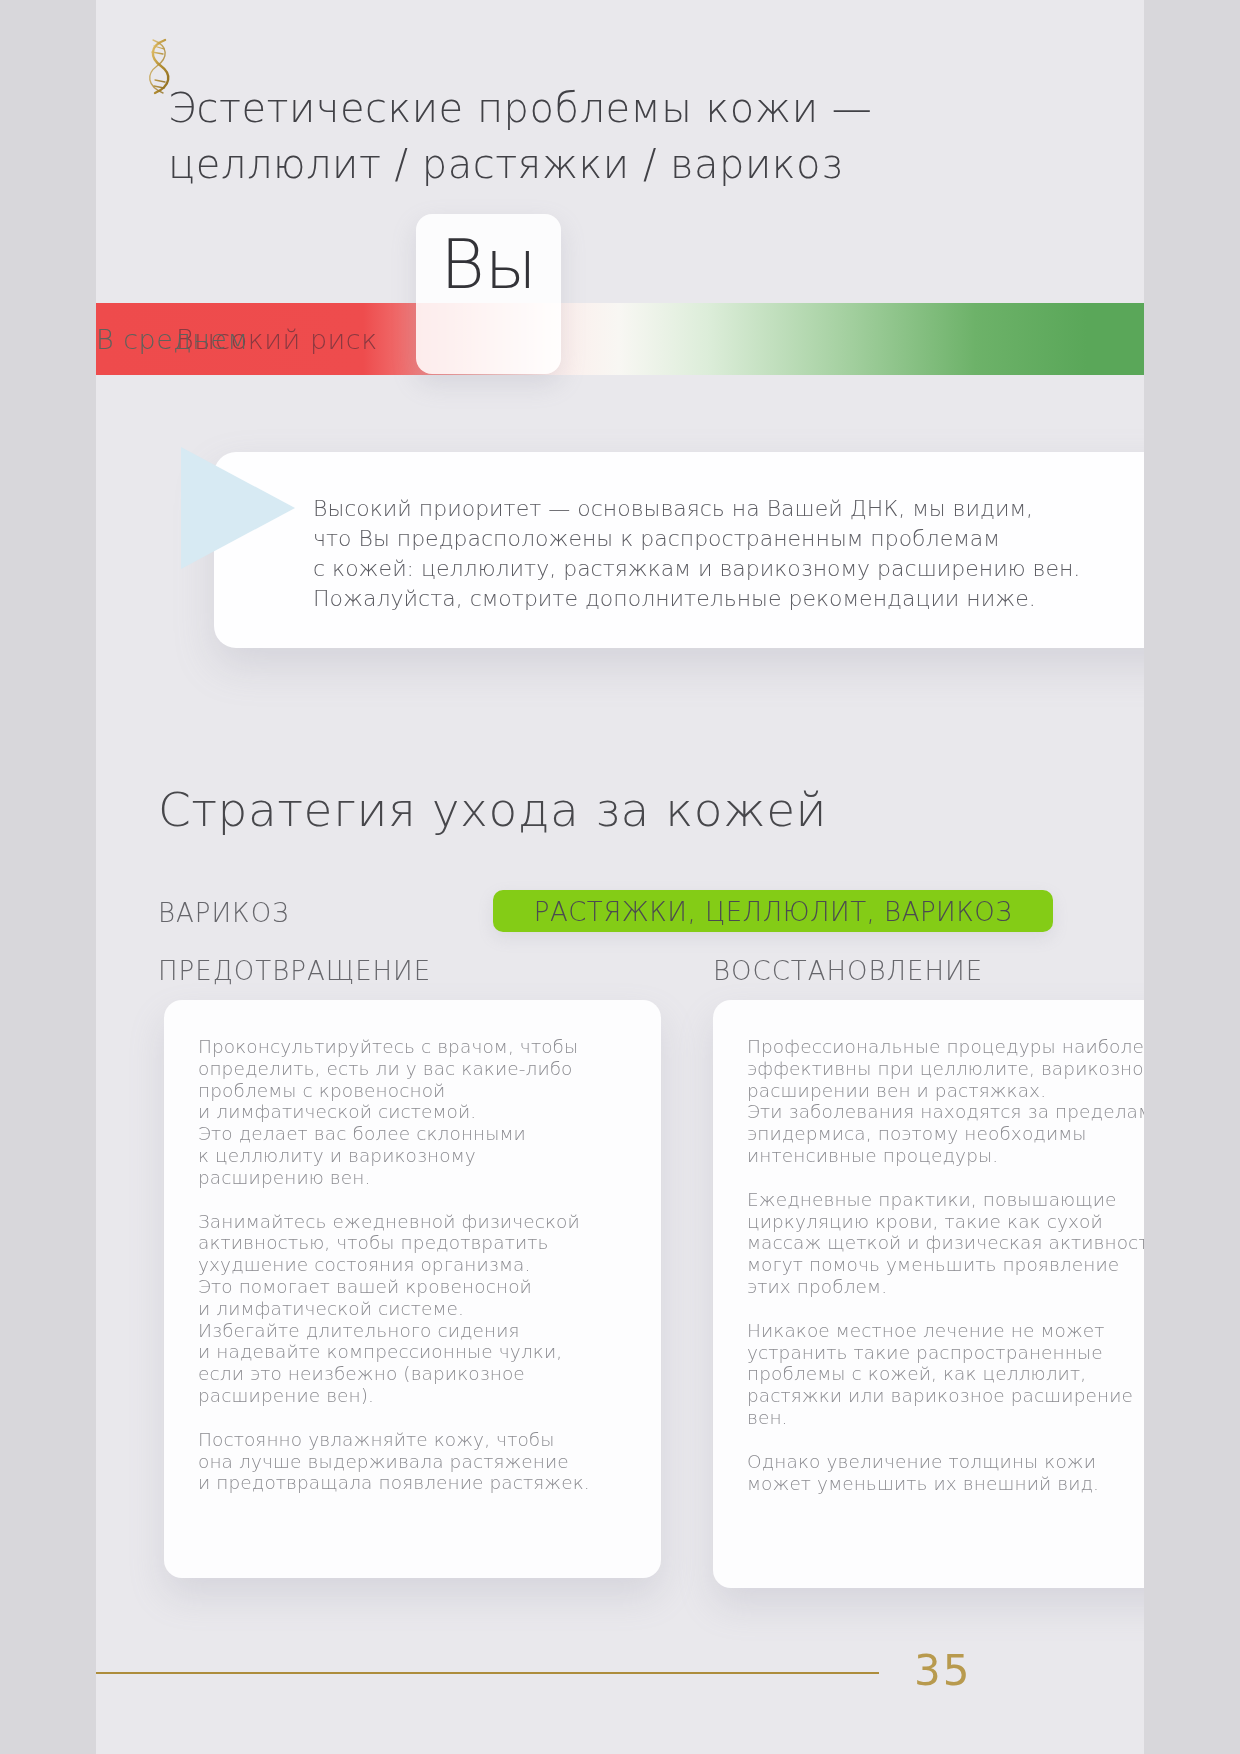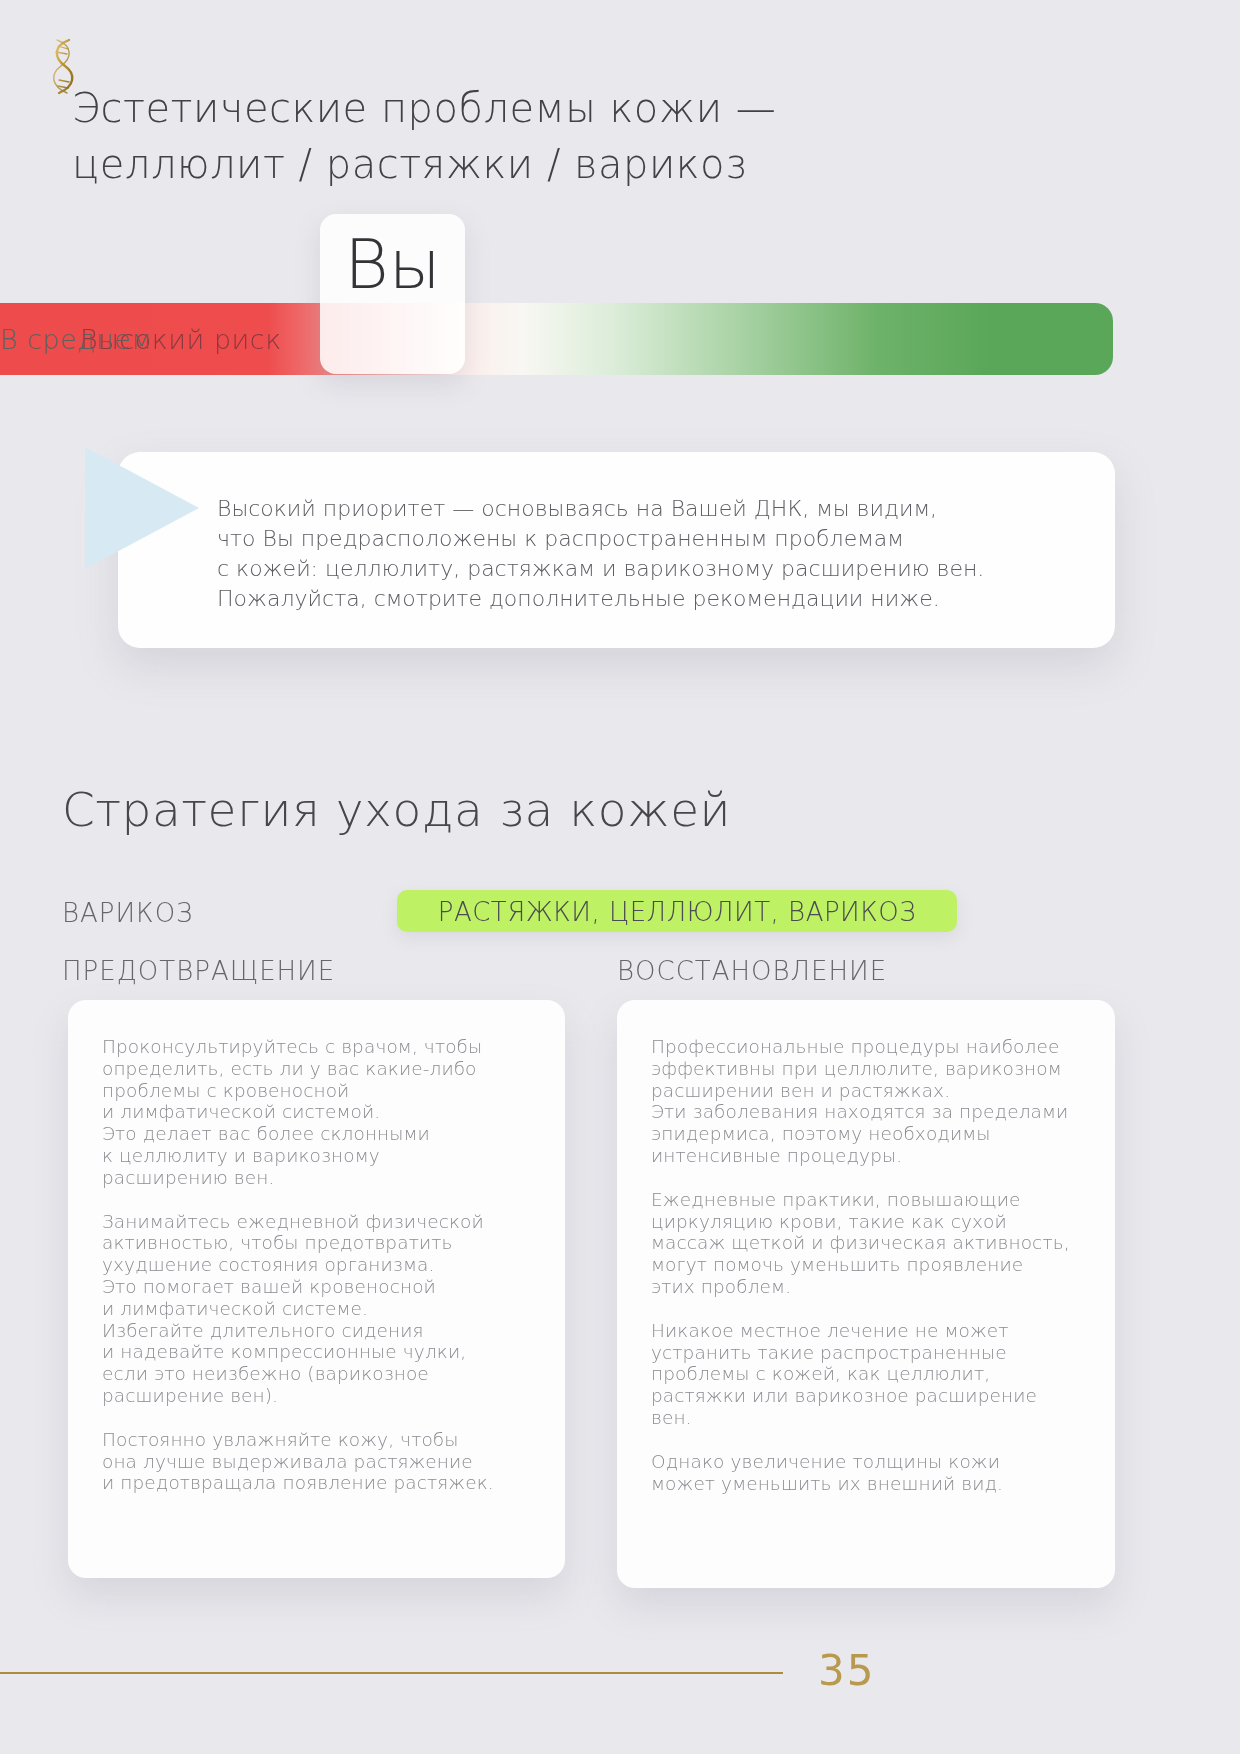--- a/index.html
+++ b/index.html
@@ -1,17 +1,17 @@
 <!DOCTYPE html>
 <html><head>
 <meta charset="utf-8">
 <style>
   html,body{margin:0;padding:0;background:#d8d7db;}
   .page{
-    position:relative;width:1240px;height:1754px;margin:0 auto;
+    position:relative;width:1048px;height:1754px;margin:0 auto;
     background:#e9e8ec;overflow:hidden;
     font-family:"DejaVu Sans","Liberation Sans",sans-serif;
   }
   .abs{position:absolute;}
   
   .logo{left:46px;top:36px;width:34px;height:62px;}
   .page-title{
     left:72px;top:80px;font-size:40px;font-weight:200;line-height:56px;
     color:#414146;white-space:pre-line;letter-spacing:.5px;
   }
@@ -46,21 +46,21 @@
   }
   .callout-text{
     left:217px;top:494px;width:860px;font-size:22px;font-weight:300;line-height:30px;
     color:#5c5c62;white-space:pre-line;z-index:2;
   }
   
   .section-title{left:62px;top:782px;font-size:47px;font-weight:200;color:#47474b;letter-spacing:.5px;}
   .row-label{font-size:26px;font-weight:300;color:#66666b;letter-spacing:1px;}
   .problem-label{left:62px;top:898px;}
   .problem-pill{
-    left:397px;top:890px;width:560px;height:42px;border-radius:10px;background:#bef264;
+    left:397px;top:890px;width:560px;height:42px;border-radius:10px;background:#84cc16;
     box-shadow:0 6px 16px rgba(140,140,160,.16);
     text-align:center;line-height:44px;font-size:26px;font-weight:300;color:#4b4b50;letter-spacing:.5px;
   }
   .prevention-label{left:62px;top:956px;}
   .recovery-label{left:617px;top:956px;}
   .text-card{
     background:#fdfdfe;border-radius:18px;box-shadow:0 18px 36px rgba(140,140,160,.20);
   }
   .card-left{left:68px;top:1000px;width:497px;height:578px;}
   .card-right{left:617px;top:1000px;width:498px;height:588px;}

